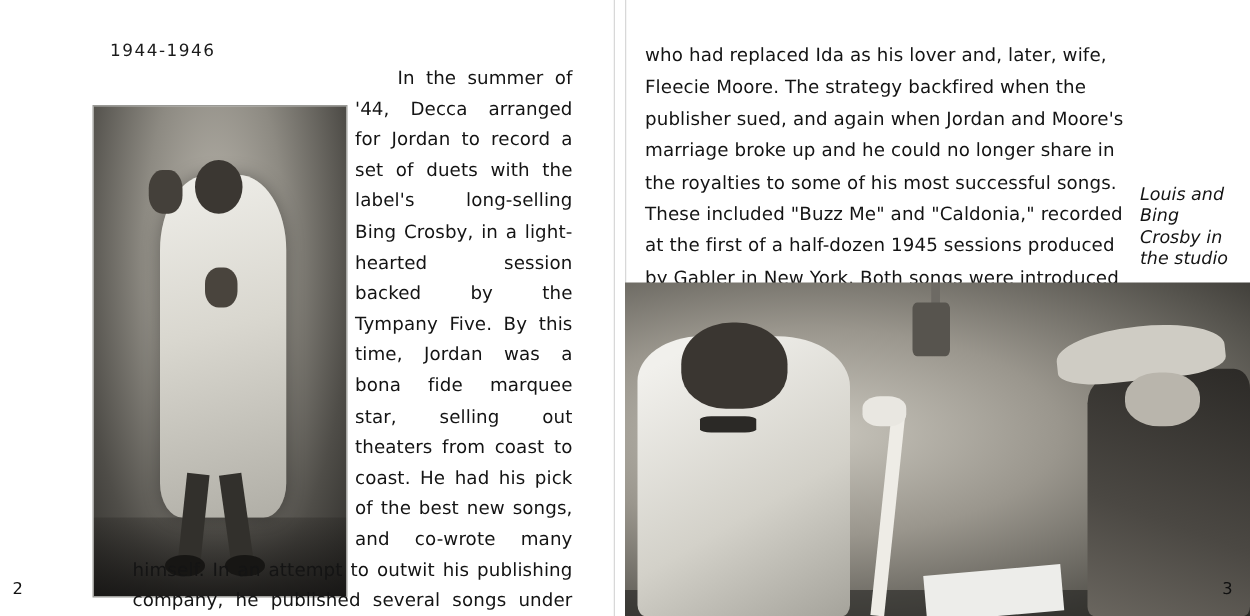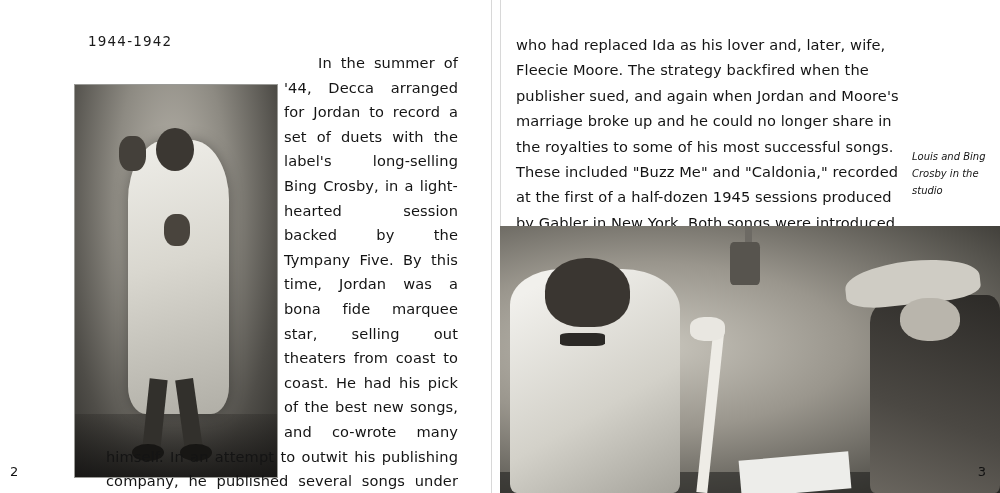--- a/index.html
+++ b/index.html
@@ -166,21 +166,21 @@
     letter-spacing: .1px;
   }
   .right-text p { margin: 0; }
 
   .caption {
     position: absolute;
     right: 12px;
     top: 148px;
     width: 76px;
     font-style: italic;
-    font-size: 10px;
+    font-size: 14px;
     line-height: 17px;
     color: #141414;
     text-align: left;
   }
 
   .right-photo {
     position: absolute;
     left: 500px;
     top: 226px;
     width: 500px;
@@ -295,21 +295,21 @@
     background: rgba(30,29,27,.55);
   }
 </style>
 </head>
 <body>
 
 <div class="spread">
 
   <div class="page page-left">
 
-    <div class="date-heading">1944-1942</div>
+    <div class="date-heading">1944-1946</div>
 
     <div class="left-photo">
       <div class="floor"></div>
       <div class="figure"></div>
       <div class="head"></div>
       <div class="hand-l"></div>
       <div class="hand-r"></div>
       <div class="leg-l"></div>
       <div class="leg-r"></div>
       <div class="shoe-l"></div>

